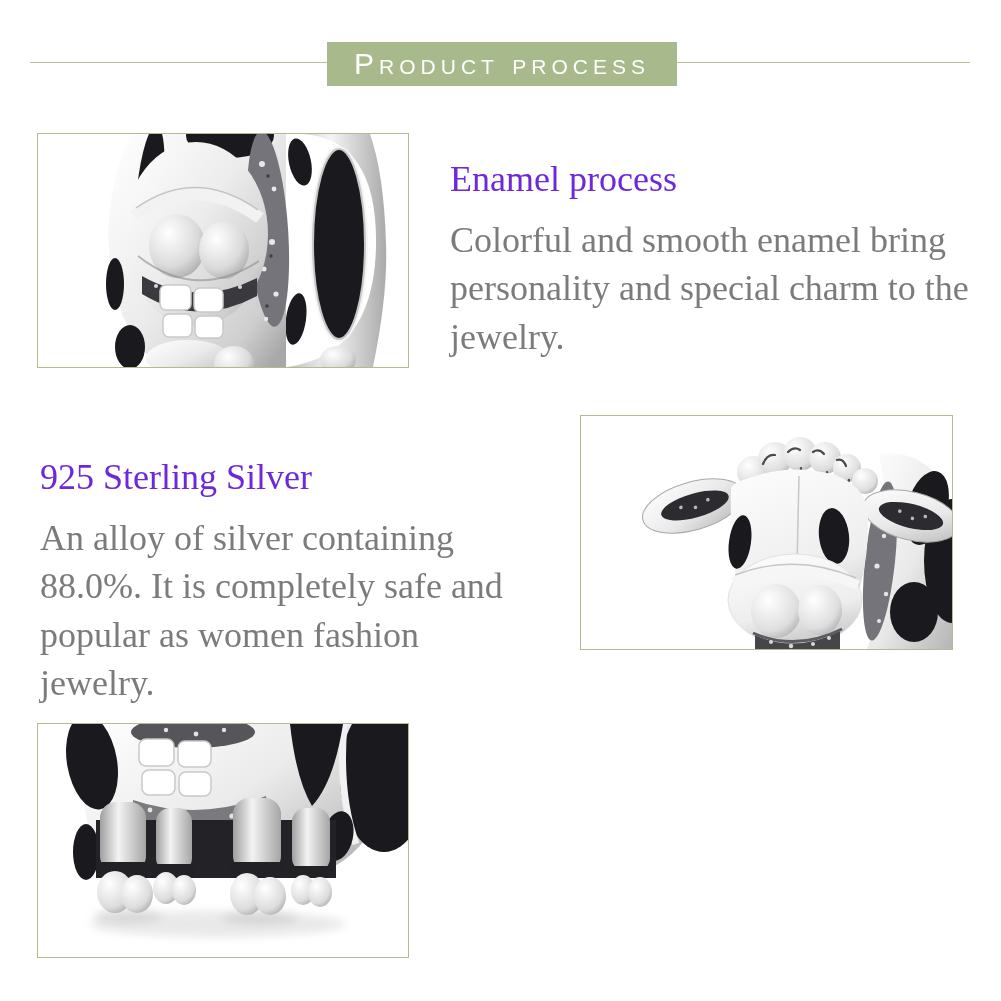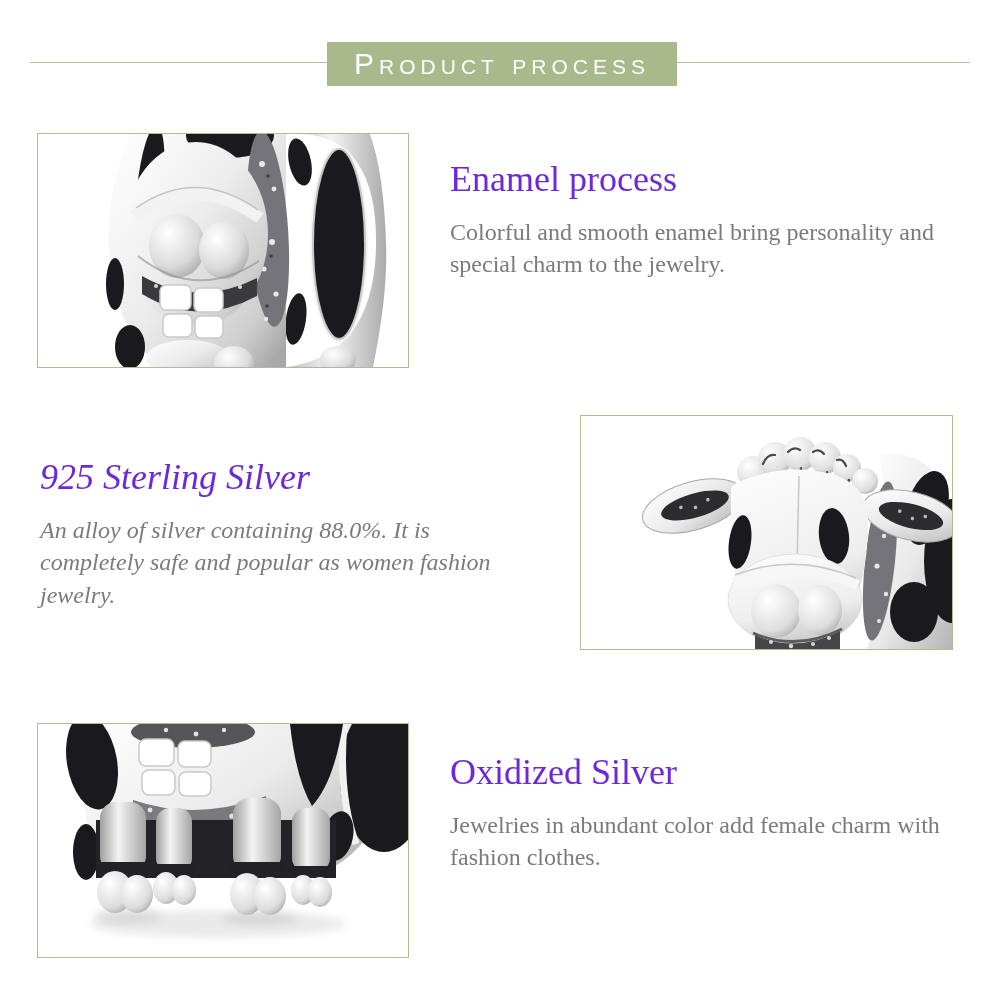--- a/index.html
+++ b/index.html
@@ -20,24 +20,24 @@
   
   .img-box { position:absolute; border:1px solid #b6b890; background:#ffffff; overflow:hidden; }
   #img1 { left:37px;  top:133px; width:372px; height:235px; }
   #img2 { left:580px; top:415px; width:373px; height:235px; }
   #img3 { left:37px;  top:723px; width:372px; height:235px; }
   .img-box svg { display:block; width:100%; height:100%; }
 
   
   .text-block { position:absolute; }
   #text1 { left:450px; top:158px; width:545px; }
-  #text2 { left:40px;  top:456px; width:497px;font-style:italic; }
+  #text2 { left:40px;  top:456px; width:497px; }
   #text3 { left:450px; top:751px; width:545px; }
   .sec-title { font-size:36px; color:#6d28d9; font-weight:400; line-height:1.2; }
-  .sec-desc  { margin-top:15px; font-size:24px; line-height:1.34; color:#7b7b7b; }
+  .sec-desc  { margin-top:15px; font-size:36px; line-height:1.34; color:#7b7b7b; }
 </style>
 </head>
 <body>
 
 <div class="page">
 
   <div class="header-line"></div>
   <div class="banner">
     <span>Product process</span>
   </div>
@@ -302,18 +302,14 @@
         <ellipse cx="128" cy="164" rx="13" ry="16" fill="url(#g3ball)"></ellipse>
         <ellipse cx="146" cy="166" rx="12" ry="15" fill="url(#g3ball)"></ellipse>
         <ellipse cx="209" cy="170" rx="17" ry="21" fill="url(#g3ball)"></ellipse>
         <ellipse cx="232" cy="172" rx="16" ry="19" fill="url(#g3ball)"></ellipse>
         <ellipse cx="265" cy="166" rx="12" ry="15" fill="url(#g3ball)"></ellipse>
         <ellipse cx="282" cy="168" rx="12" ry="15" fill="url(#g3ball)"></ellipse>
       </g>
     </svg>
   </div>
 
-  <div class="text-block" id="text3">
-    <div class="sec-title">Oxidized Silver</div>
-    <div class="sec-desc">Jewelries in abundant color add female charm with fashion clothes.</div>
-  </div>
 
 </div>
 
 </body></html>

